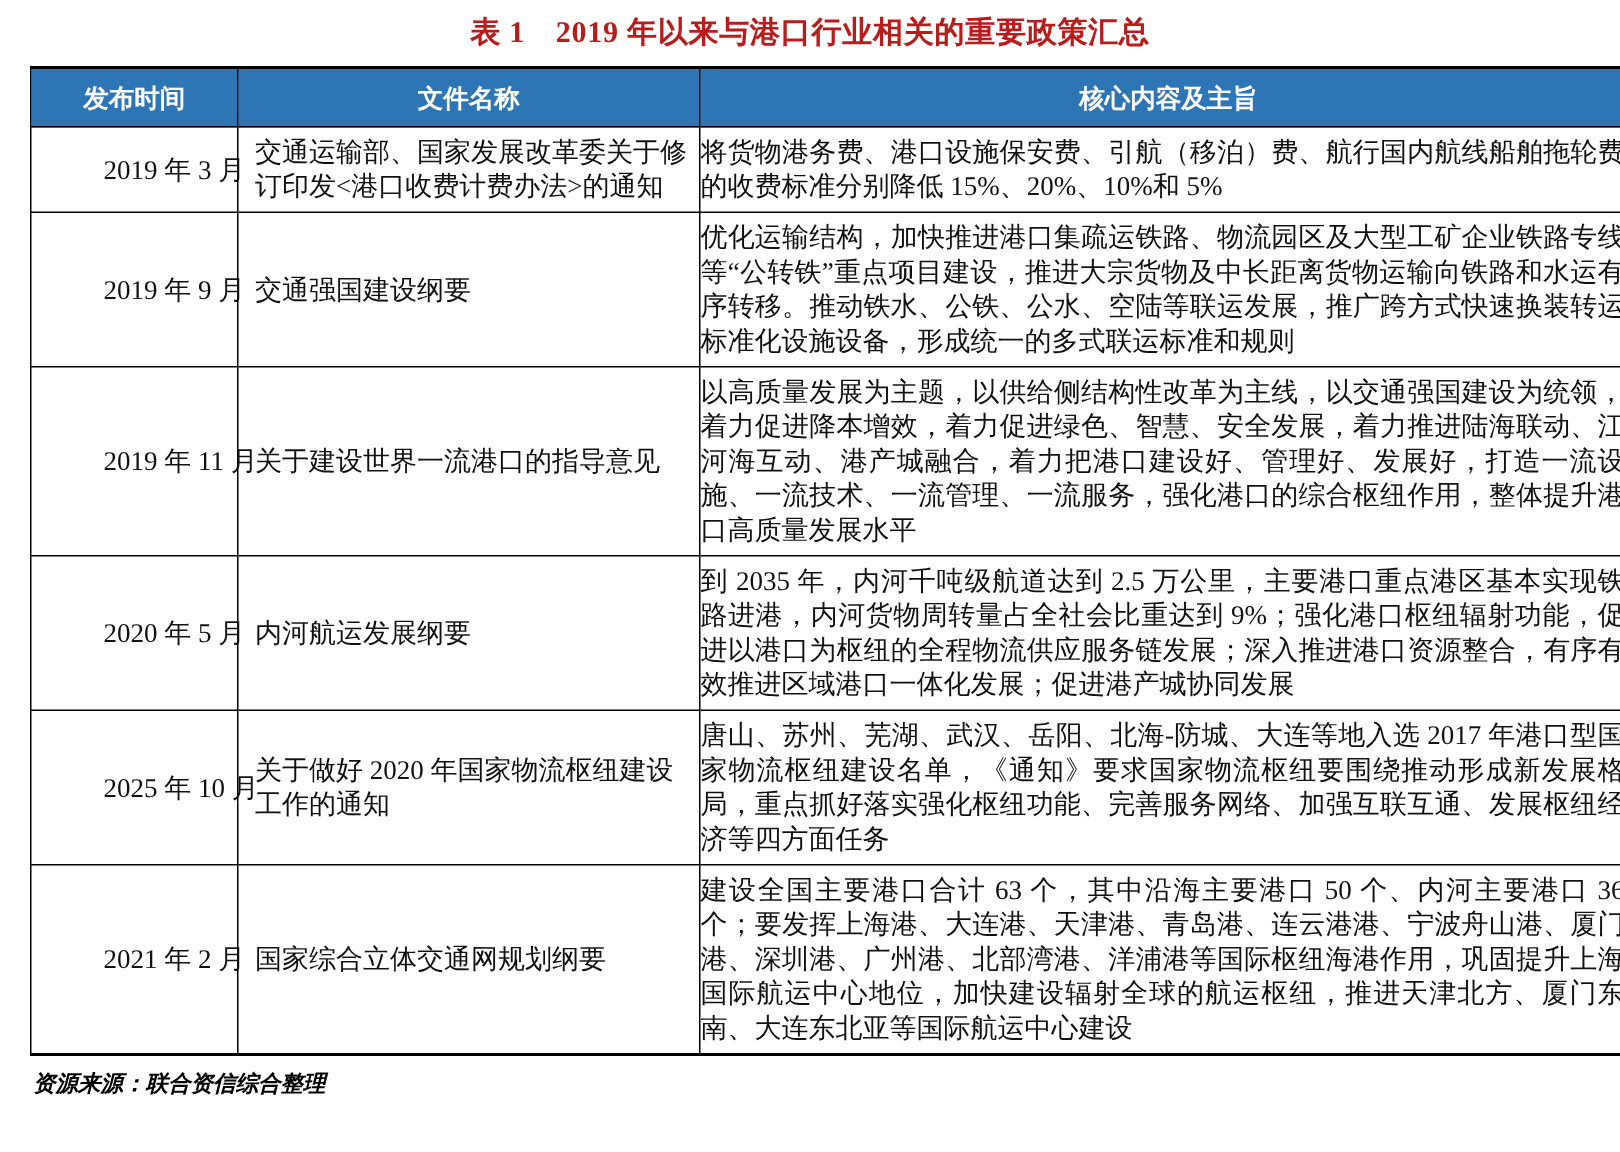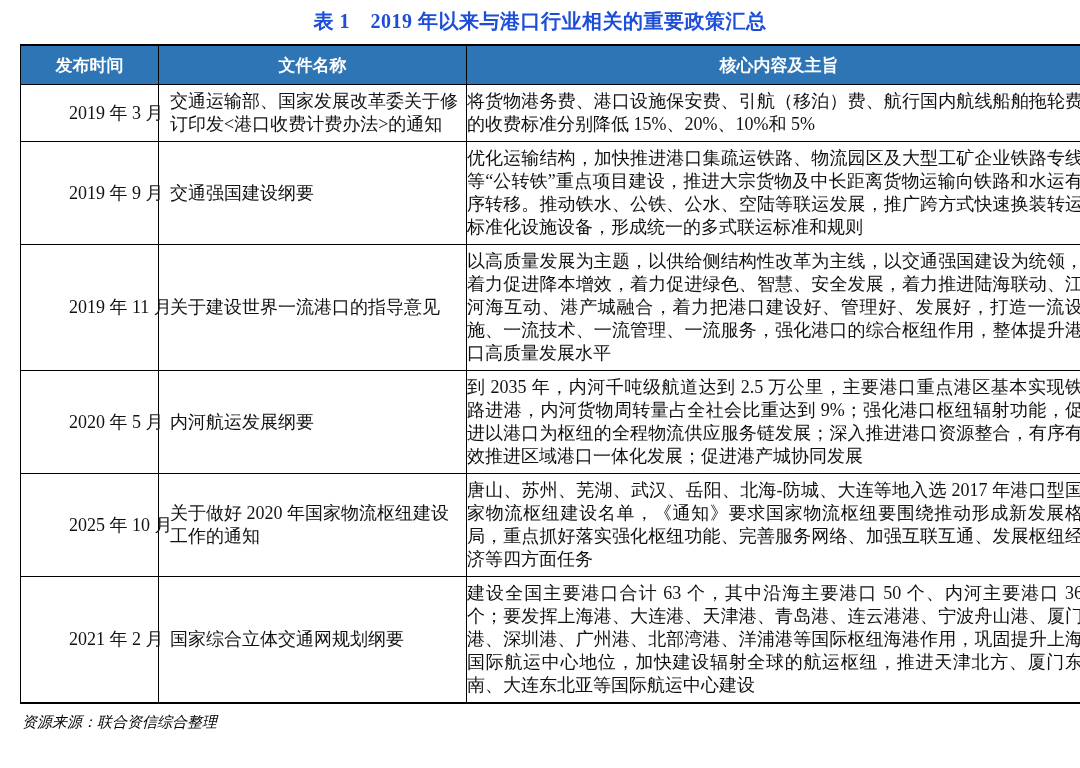--- a/index.html
+++ b/index.html
@@ -3,21 +3,21 @@
 <meta charset="utf-8">
 <style>
   html,body{margin:0;padding:0;}
   body{
     width:1080px;height:768px;background:#ffffff;color:#111;
     font-family:"Liberation Serif","DejaVu Serif",serif;
     overflow:hidden;
   }
   .doc-title{
     text-align:center;font-weight:bold;font-size:20px;
-    padding:8px 0 9px 0;letter-spacing:0.5px;color:#1d4ed8;
+    padding:8px 0 9px 0;letter-spacing:0.5px;color:#b91c1c;
   }
   table.policy-table{
     border-collapse:collapse;table-layout:fixed;
     width:1072px;margin:0 20px;
     border-top:2.5px solid #000;border-bottom:2.5px solid #000;
   }
   .policy-table th{
     background:var(--header-bg,#2E75B6);
     color:var(--header-fg,#FFFFFF);
     font-weight:bold;font-size:17px;height:36px;
@@ -27,21 +27,21 @@
     border:1px solid #000;
     font-size:18px;line-height:23px;
     padding:5px 8px;vertical-align:middle;
   }
   .col-date{width:138px;}
   .col-doc{width:308px;}
   td.c-date{text-align:center;white-space:nowrap;padding-left:48px;}
   td.c-doc{text-align:left;padding-left:11px;padding-right:6px;}
   td.c-content{text-align:justify;text-justify:inter-ideograph;padding-left:0;padding-right:8px;}
   .source-note{
-    font-weight:normal;font-style:italic;font-size:15px;
+    font-weight:bold;font-style:italic;font-size:15px;
     margin:9px 0 0 22px;color:#000;
   }
 </style>
 </head>
 <body>
 
 <div class="doc-title">表 1　2019 年以来与港口行业相关的重要政策汇总</div>
 
 <table class="policy-table">
   <colgroup>

